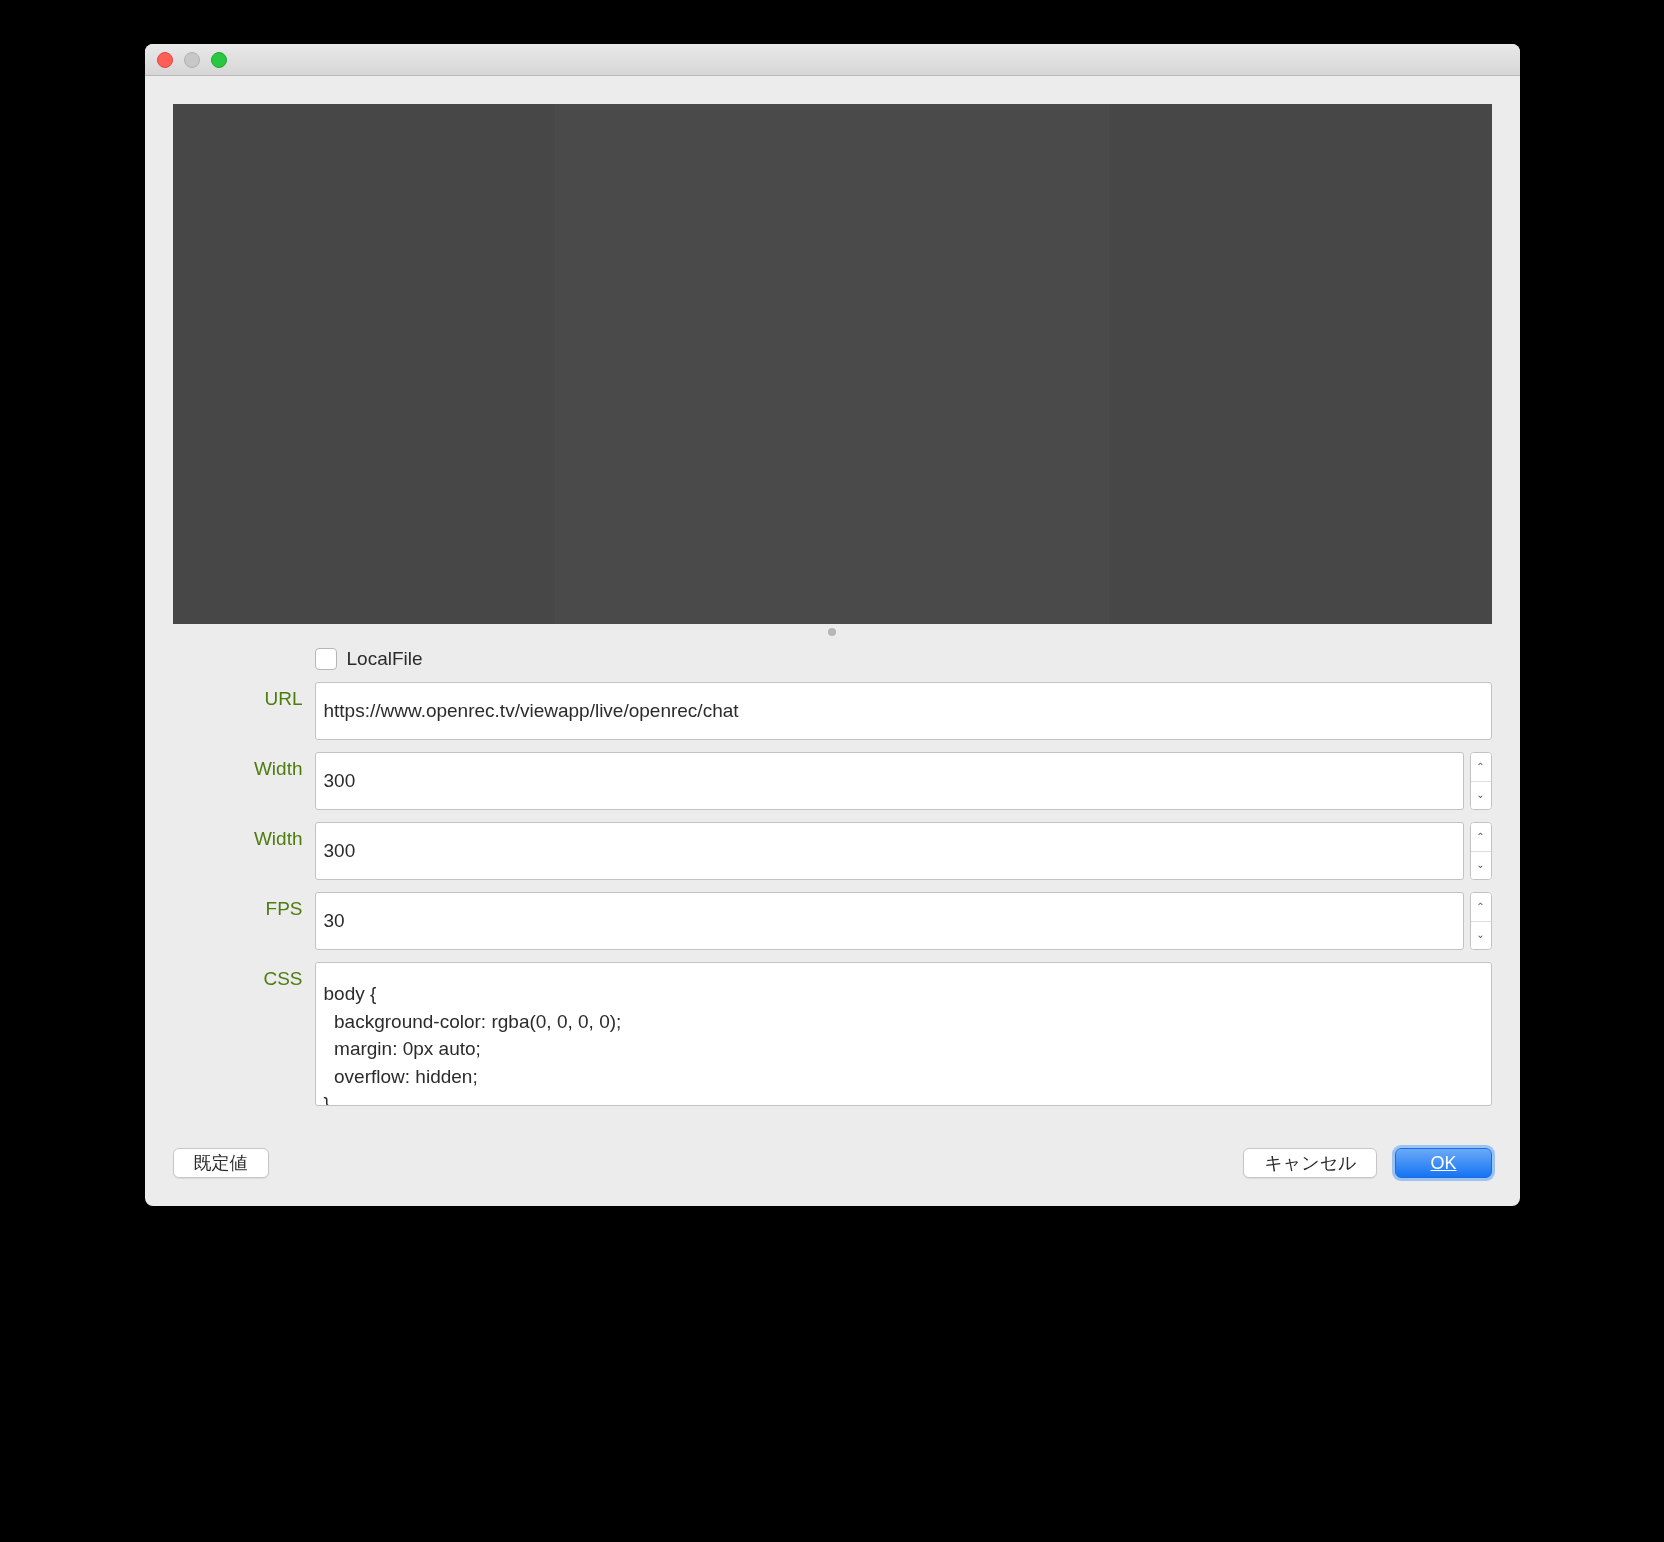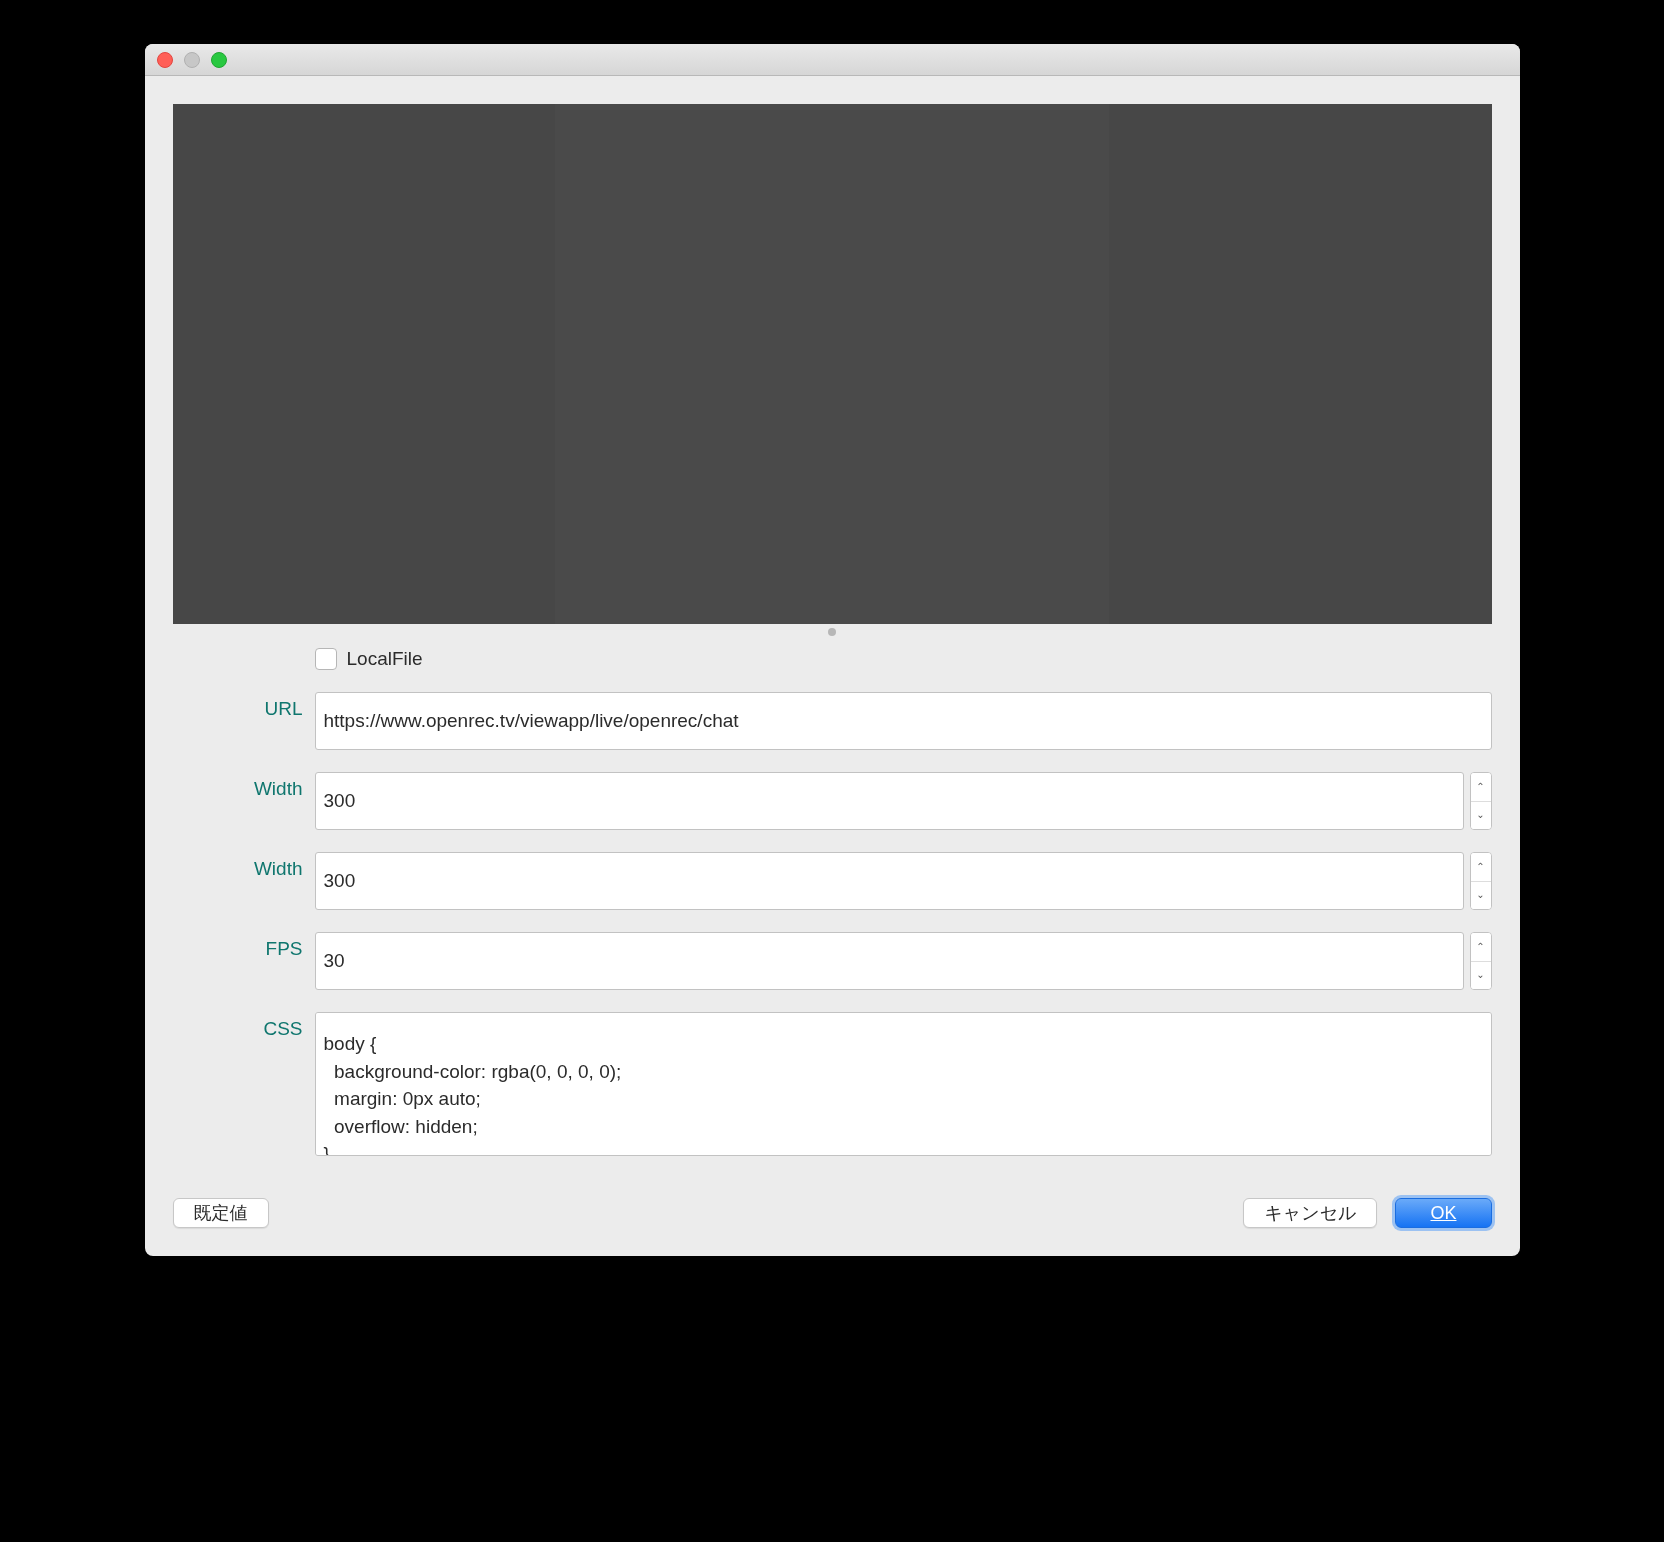--- a/index.html
+++ b/index.html
@@ -49,25 +49,25 @@
     }
     .preview-band {
       position: absolute; top: 0; bottom: 0;
       left: 29%; right: 29%;
       background: #4a4a4a;
     }
     .splitter-dot {
       display: flex; justify-content: center; padding: 4px 0 12px 0;
     }
     .splitter-dot span { width: 8px; height: 8px; border-radius: 50%; background: #b7b7b7; }
-    .form { display: flex; flex-direction: column; gap: 22px; padding-bottom: 26px; }
+    .form { display: flex; flex-direction: column; gap: 12px; padding-bottom: 26px; }
     .row { display: flex; align-items: flex-start; gap: 12px; }
     .label {
       width: 130px; text-align: right;
-      color: #0f766e; font-size: 19px; padding-top: 6px;
+      color: #4d7c0f; font-size: 19px; padding-top: 6px;
     }
     .field { flex: 1; display: flex; gap: 6px; }
     .checkbox {
       width: 22px; height: 22px; border: 1px solid #b6b6b6;
       border-radius: 4px; background: #fff;
     }
     .check-wrap { display: flex; align-items: center; gap: 10px; font-size: 19px; color: #2b2b2b; }
     input.text, textarea.text {
       flex: 1; border: 1px solid #c2c2c2; border-radius: 3px;
       background: #fff; font-size: 19px; color: #2b2b2b;

